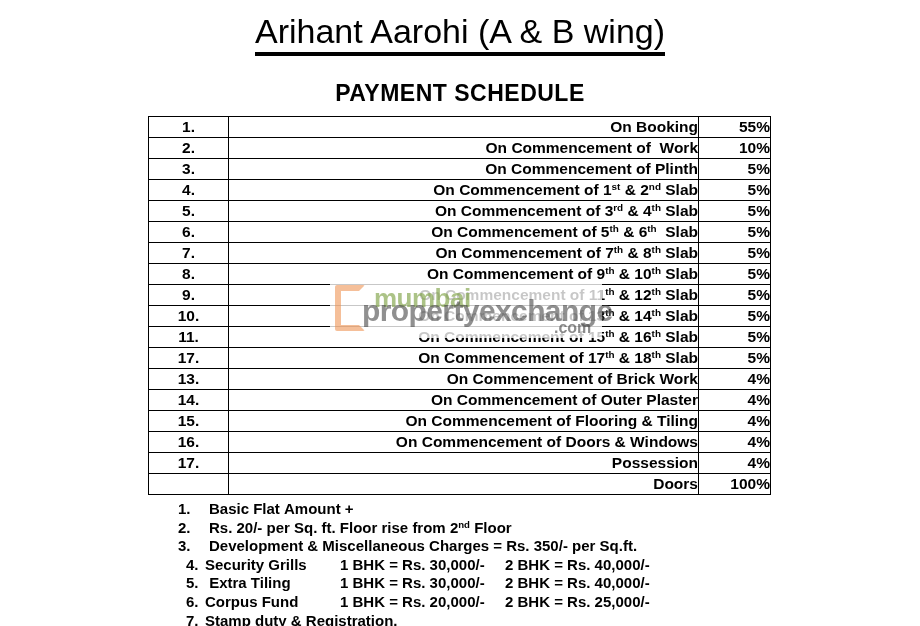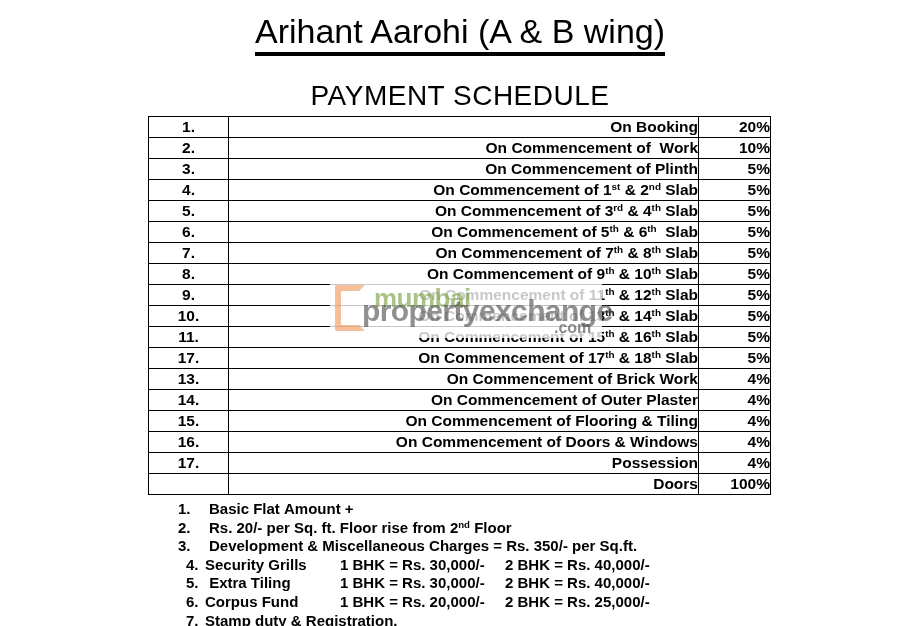--- a/index.html
+++ b/index.html
@@ -35,22 +35,22 @@
   #doc-title span.underlined {
     border-bottom: 4px solid #000;
     padding-bottom: 2px;
   }
 
   #doc-subtitle {
     position: absolute;
     left: 0; top: 80px;
     width: 920px;
     text-align: center;
-    font-size: 28px;
-    font-weight: normal;
+    font-size: 23px;
+    font-weight: bold;
     letter-spacing: 0.5px;
   }
 
   
   #schedule-table {
     position: absolute;
     left: 148px;
     top: 116px;
     width: 622px;
     border-collapse: collapse;
@@ -180,21 +180,21 @@
   <table id="schedule-table">
     <colgroup>
       <col class="c-num">
         <col class="c-desc">
         <col class="c-pct">
     </colgroup>
     <tbody id="schedule-body">
         <tr>
           <td class="cell-num">1.</td>
           <td class="cell-desc">On&nbsp;Booking</td>
-          <td class="cell-pct">20%</td>
+          <td class="cell-pct">55%</td>
         </tr>
         <tr>
           <td class="cell-num">2.</td>
           <td class="cell-desc">On&nbsp;Commencement&nbsp;of&nbsp;&nbsp;Work</td>
           <td class="cell-pct">10%</td>
         </tr>
         <tr>
           <td class="cell-num">3.</td>
           <td class="cell-desc">On&nbsp;Commencement&nbsp;of&nbsp;Plinth</td>
           <td class="cell-pct">5%</td>

